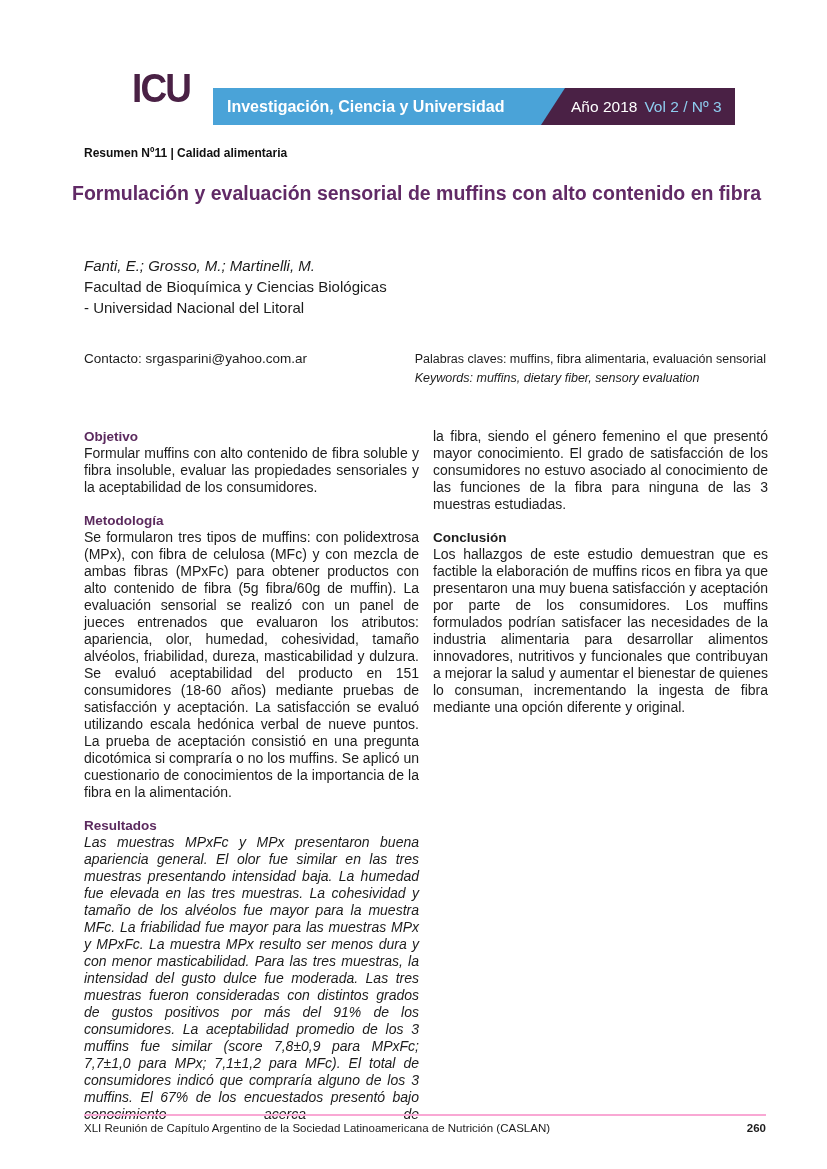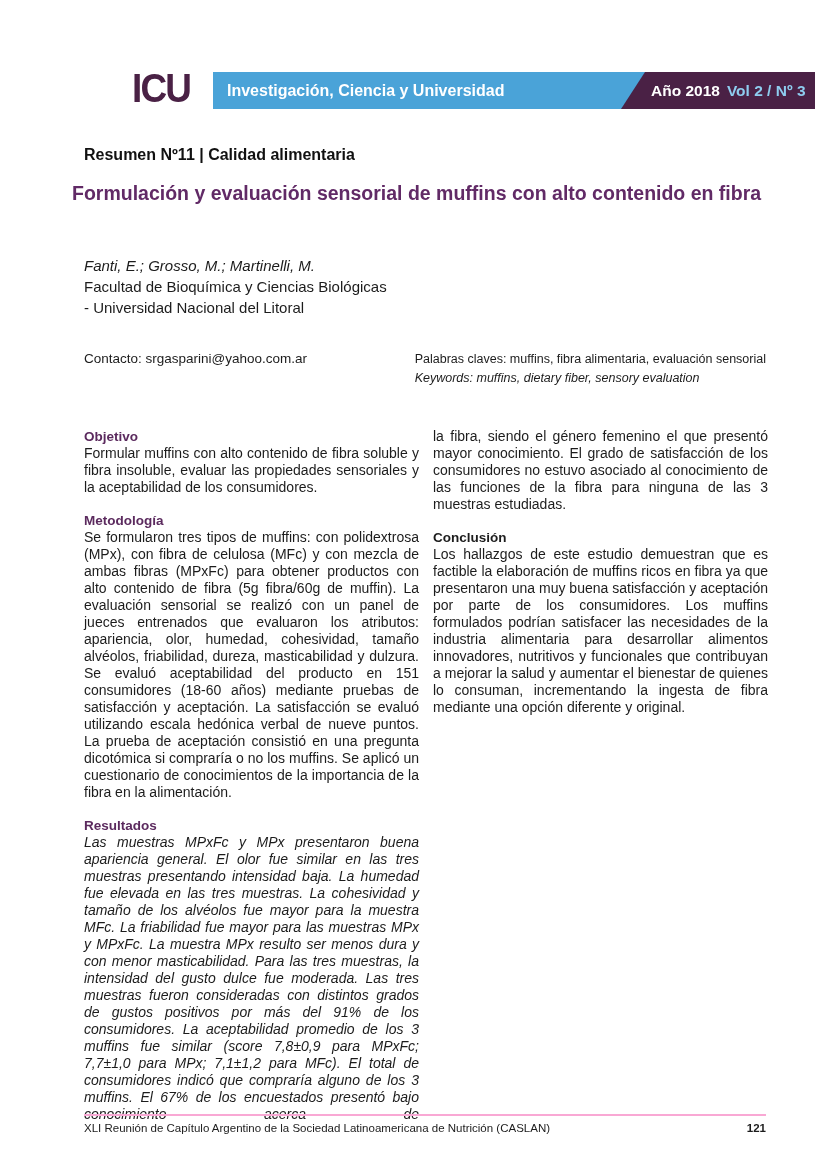--- a/index.html
+++ b/index.html
@@ -22,22 +22,22 @@
     line-height: 1;
     font-weight: 700;
     letter-spacing: -2px;
     color: var(--plum, #4a2145);
     transform: scaleX(0.9);
     transform-origin: left bottom;
   }
   .band {
     position: absolute;
     left: 213px;
-    top: 72px;
-    width: 602px;
+    top: 88px;
+    width: 522px;
     height: 37px;
     background: var(--band-blue, #4aa3d8);
   }
   .band-blue-label {
     position: absolute;
     left: 14px;
     top: 0;
     height: 100%;
     display: flex;
     align-items: center;
@@ -51,32 +51,32 @@
     top: 0;
     height: 100%;
     width: 194px;
     background: var(--plum, #4a2145);
     clip-path: polygon(24px 0, 100% 0, 100% 100%, 0 100%);
     display: flex;
     align-items: center;
     box-sizing: border-box;
     padding-left: 30px;
     gap: 7px;
-    font-weight: 700;
+    font-weight: 400;
     font-size: 15.5px;
   }
   .band-purple .year { color: #ffffff; }
   .band-purple .vol  { color: var(--band-light-blue, #8ecdef); }
 
   
   .kicker {
     position: absolute;
     left: 84px;
     top: 146px;
-    font-size: 16px;
+    font-size: 12px;
     font-weight: 700;
     color: #111111;
   }
   .title {
     position: absolute;
     left: 72px;
     top: 177px;
     width: 690px;
     font-size: 19.5px;
     line-height: 32px;
@@ -212,16 +212,16 @@
       </div>
       <div class="section">
         <p class="section-heading black">Conclusión</p>
         <p class="section-body">Los hallazgos de este estudio demuestran que es factible la elaboración de muffins ricos en fibra ya que presentaron una muy buena satisfacción y aceptación por parte de los consumidores. Los muffins formulados podrían satisfacer las necesidades de la industria alimentaria para desarrollar alimentos innovadores, nutritivos y funcionales que contribuyan a mejorar la salud y aumentar el bienestar de quienes lo consuman, incrementando la ingesta de fibra mediante una opción diferente y original.</p>
       </div>
     </div>
   </div>
 
   <div class="footer">
     <span>XLI Reunión de Capítulo Argentino de la Sociedad Latinoamericana de Nutrición (CASLAN)</span>
-    <span class="page-number">121</span>
+    <span class="page-number">260</span>
   </div>
 
 </div>
 
 </body></html>

